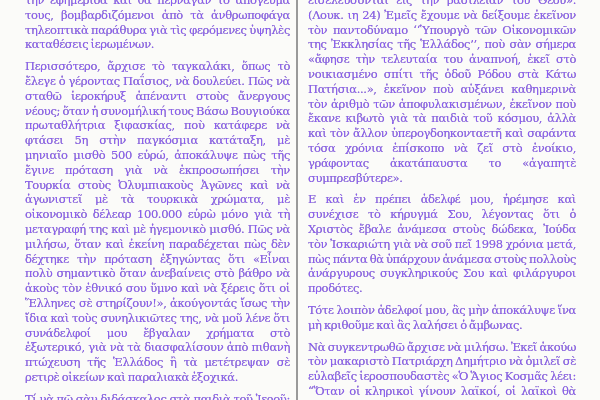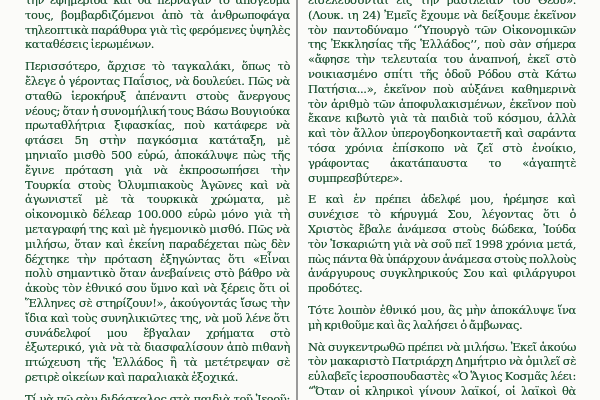--- a/index.html
+++ b/index.html
@@ -24,26 +24,26 @@
   .divider {
     position:absolute; top:0; left:296px; width:2px; height:400px;
     background:#9a9a9a;
   }
   .col p { margin:0 0 7px 0; }
   .col p b { font-weight:normal; }
 </style>
 </head>
 <body style="background: rgb(251, 251, 249);">
 
-<div class="page" style="color: #14532d;">
+<div class="page" style="color: #8b5cf6;">
   <div class="col col-left">
       <p><span>τὴν ἐφημερίδα καὶ θὰ περναγαν τὸ ἀπόγευμά τους, βομβαρδιζόμενοι ἀπὸ τὰ ἀνθρωποφάγα τηλεοπτικὰ παράθυρα γιὰ τὶς φερόμενες ὑψηλὲς καταθέσεις ἱερωμένων.</span></p>
       <p><b>Περισσότερο, ἄρχισε τὸ ταγκαλάκι,</b><span> ὅπως τὸ ἔλεγε ὁ γέροντας Παΐσιος, νὰ δουλεύει. Πῶς νὰ σταθῶ ἱεροκήρυξ ἀπέναντι στοὺς ἄνεργους νέους; ὅταν ἡ συνομήλική τους Βάσω Βουγιούκα πρωταθλήτρια ξιφασκίας, ποὺ κατάφερε νὰ φτάσει 5η στὴν παγκόσμια κατάταξη, μὲ μηνιαῖο μισθὸ 500 εὐρώ, ἀποκάλυψε πὼς τῆς ἔγινε πρόταση γιὰ νὰ ἐκπροσωπήσει τὴν Τουρκία στοὺς Ὀλυμπιακοὺς Ἀγῶνες καὶ νὰ ἀγωνιστεῖ μὲ τὰ τουρκικὰ χρώματα, μὲ οἰκονομικὸ δέλεαρ 100.000 εὐρὼ μόνο γιὰ τὴ μεταγραφή της καὶ μὲ ἡγεμονικὸ μισθό. Πῶς νὰ μιλήσω, ὅταν καὶ ἐκείνη παραδέχεται πὼς δὲν δέχτηκε τὴν πρόταση ἐξηγώντας ὅτι «Εἶναι πολὺ σημαντικὸ ὅταν ἀνεβαίνεις στὸ βάθρο νὰ ἀκοὺς τὸν ἐθνικό σου ὕμνο καὶ νὰ ξέρεις ὅτι οἱ Ἕλληνες σὲ στηρίζουν!», ἀκούγοντάς ἴσως τὴν ἴδια καὶ τοὺς συνηλικιῶτες της, νὰ μοῦ λένε ὅτι συνάδελφοί μου ἔβγαλαν χρήματα στὸ ἐξωτερικό, γιὰ νὰ τὰ διασφαλίσουν ἀπὸ πιθανὴ πτώχευση τῆς Ἑλλάδος ἢ τὰ μετέτρεψαν σὲ ρετιρὲ οἰκείων καὶ παραλιακὰ ἐξοχικά.</span></p>
       <p><b>Τί νὰ πῶ σὰν διδάσκαλος</b><span> στὰ παιδιὰ τοῦ Ἱεροῦ; ποὺ ἐνῶ ἀποχωροῦν μὲ ἰδιαίτερη συστολὴ καὶ νιώθουν καταϋποχρεωμένα, ὅταν ξεκινώντας γιὰ τὴν ἐπαρχεία νὰ σπουδάσουν τοὺς ἀσπαστεῖ ὁ παπὰς λίγα νομίσματα, σὰν</span></p>
     </div>
   <div class="divider" style="background: rgb(154, 154, 154);"></div>
   <div class="col col-right">
       <p><span>εἰσελεύσονται εἰς τὴν βασιλείαν τοῦ Θεοῦ». (Λουκ. ιη 24) Ἐμεῖς ἔχουμε νὰ δείξουμε ἐκεῖνον τὸν παντοδύναμο ‘‘Ὑπουργὸ τῶν Οἰκονομικῶν της Ἐκκλησίας τῆς Ἑλλάδος’’, ποὺ σὰν σήμερα «ἄφησε τὴν τελευταία του ἀναπνοή, ἐκεῖ στὸ νοικιασμένο σπίτι τῆς ὁδοῦ Ρόδου στὰ Κάτω Πατήσια...», ἐκεῖνον ποὺ αὐξάνει καθημερινὰ τὸν ἀριθμὸ τῶν ἀποφυλακισμένων, ἐκεῖνον ποὺ ἔκανε κιβωτὸ γιὰ τὰ παιδιὰ τοῦ κόσμου, ἀλλὰ καὶ τὸν ἄλλον ὑπερογδοηκονταετῆ καὶ σαράντα τόσα χρόνια ἐπίσκοπο νὰ ζεῖ στὸ ἐνοίκιο, γράφοντας ἀκατάπαυστα το «ἀγαπητὲ συμπρεσβύτερε».</span></p>
       <p><b>Ε καὶ ἐν πρέπει ἀδελφέ μου,</b><span> ἠρέμησε καὶ συνέχισε τὸ κήρυγμά Σου, λέγοντας ὅτι ὁ Χριστὸς ἔβαλε ἀνάμεσα στοὺς δώδεκα, Ἰούδα τὸν Ἰσκαριώτη γιὰ νὰ σοῦ πεῖ 1998 χρόνια μετά, πὼς πάντα θὰ ὑπάρχουν ἀνάμεσα στοὺς πολλοὺς ἀνάργυρους συγκληρικούς Σου καὶ φιλάργυροι προδότες.</span></p>
-      <p><b>Τότε λοιπὸν ἐθνικό μου,</b><span> ἂς μὴν ἀποκάλυψε ἵνα μὴ κριθοῦμε καὶ ἂς λαλήσει ὁ ἄμβωνας.</span></p>
-      <p><b>Νὰ συγκεντρωθῶ πρέπει νὰ μιλήσω.</b><span> Ἐκεῖ ἀκούω τὸν μακαριστὸ Πατριάρχη Δημήτριο νὰ ὁμιλεῖ σὲ εὐλαβεῖς ἱεροσπουδαστὲς «Ὁ Ἅγιος Κοσμᾶς λέει: “Ὅταν οἱ κληρικοὶ γίνουν λαϊκοί, οἱ λαϊκοὶ θὰ γίνουν δαίμονες!”» καὶ ἀρχίζω νὰ κοκκινίζω. Γίναμε οἱ κληρικοί, λαϊκοί; Μπερδευτήκαμε ἀνάμεσα στὸν Χριστὸ καὶ τὸν χρυσό; Γίναμε ἀπὸ ἀκτήμονες καὶ μονοκράτορες, τοκιστὲς καὶ τρα-</span></p>
+      <p><b>Τότε λοιπὸν ἀδελφοί μου,</b><span> ἂς μὴν ἀποκάλυψε ἵνα μὴ κριθοῦμε καὶ ἂς λαλήσει ὁ ἄμβωνας.</span></p>
+      <p><b>Νὰ συγκεντρωθῶ ἄρχισε νὰ μιλήσω.</b><span> Ἐκεῖ ἀκούω τὸν μακαριστὸ Πατριάρχη Δημήτριο νὰ ὁμιλεῖ σὲ εὐλαβεῖς ἱεροσπουδαστὲς «Ὁ Ἅγιος Κοσμᾶς λέει: “Ὅταν οἱ κληρικοὶ γίνουν λαϊκοί, οἱ λαϊκοὶ θὰ γίνουν δαίμονες!”» καὶ ἀρχίζω νὰ κοκκινίζω. Γίναμε οἱ κληρικοί, λαϊκοί; Μπερδευτήκαμε ἀνάμεσα στὸν Χριστὸ καὶ τὸν χρυσό; Γίναμε ἀπὸ ἀκτήμονες καὶ μονοκράτορες, τοκιστὲς καὶ τρα-</span></p>
     </div>
 </div>
 
 </body></html>

